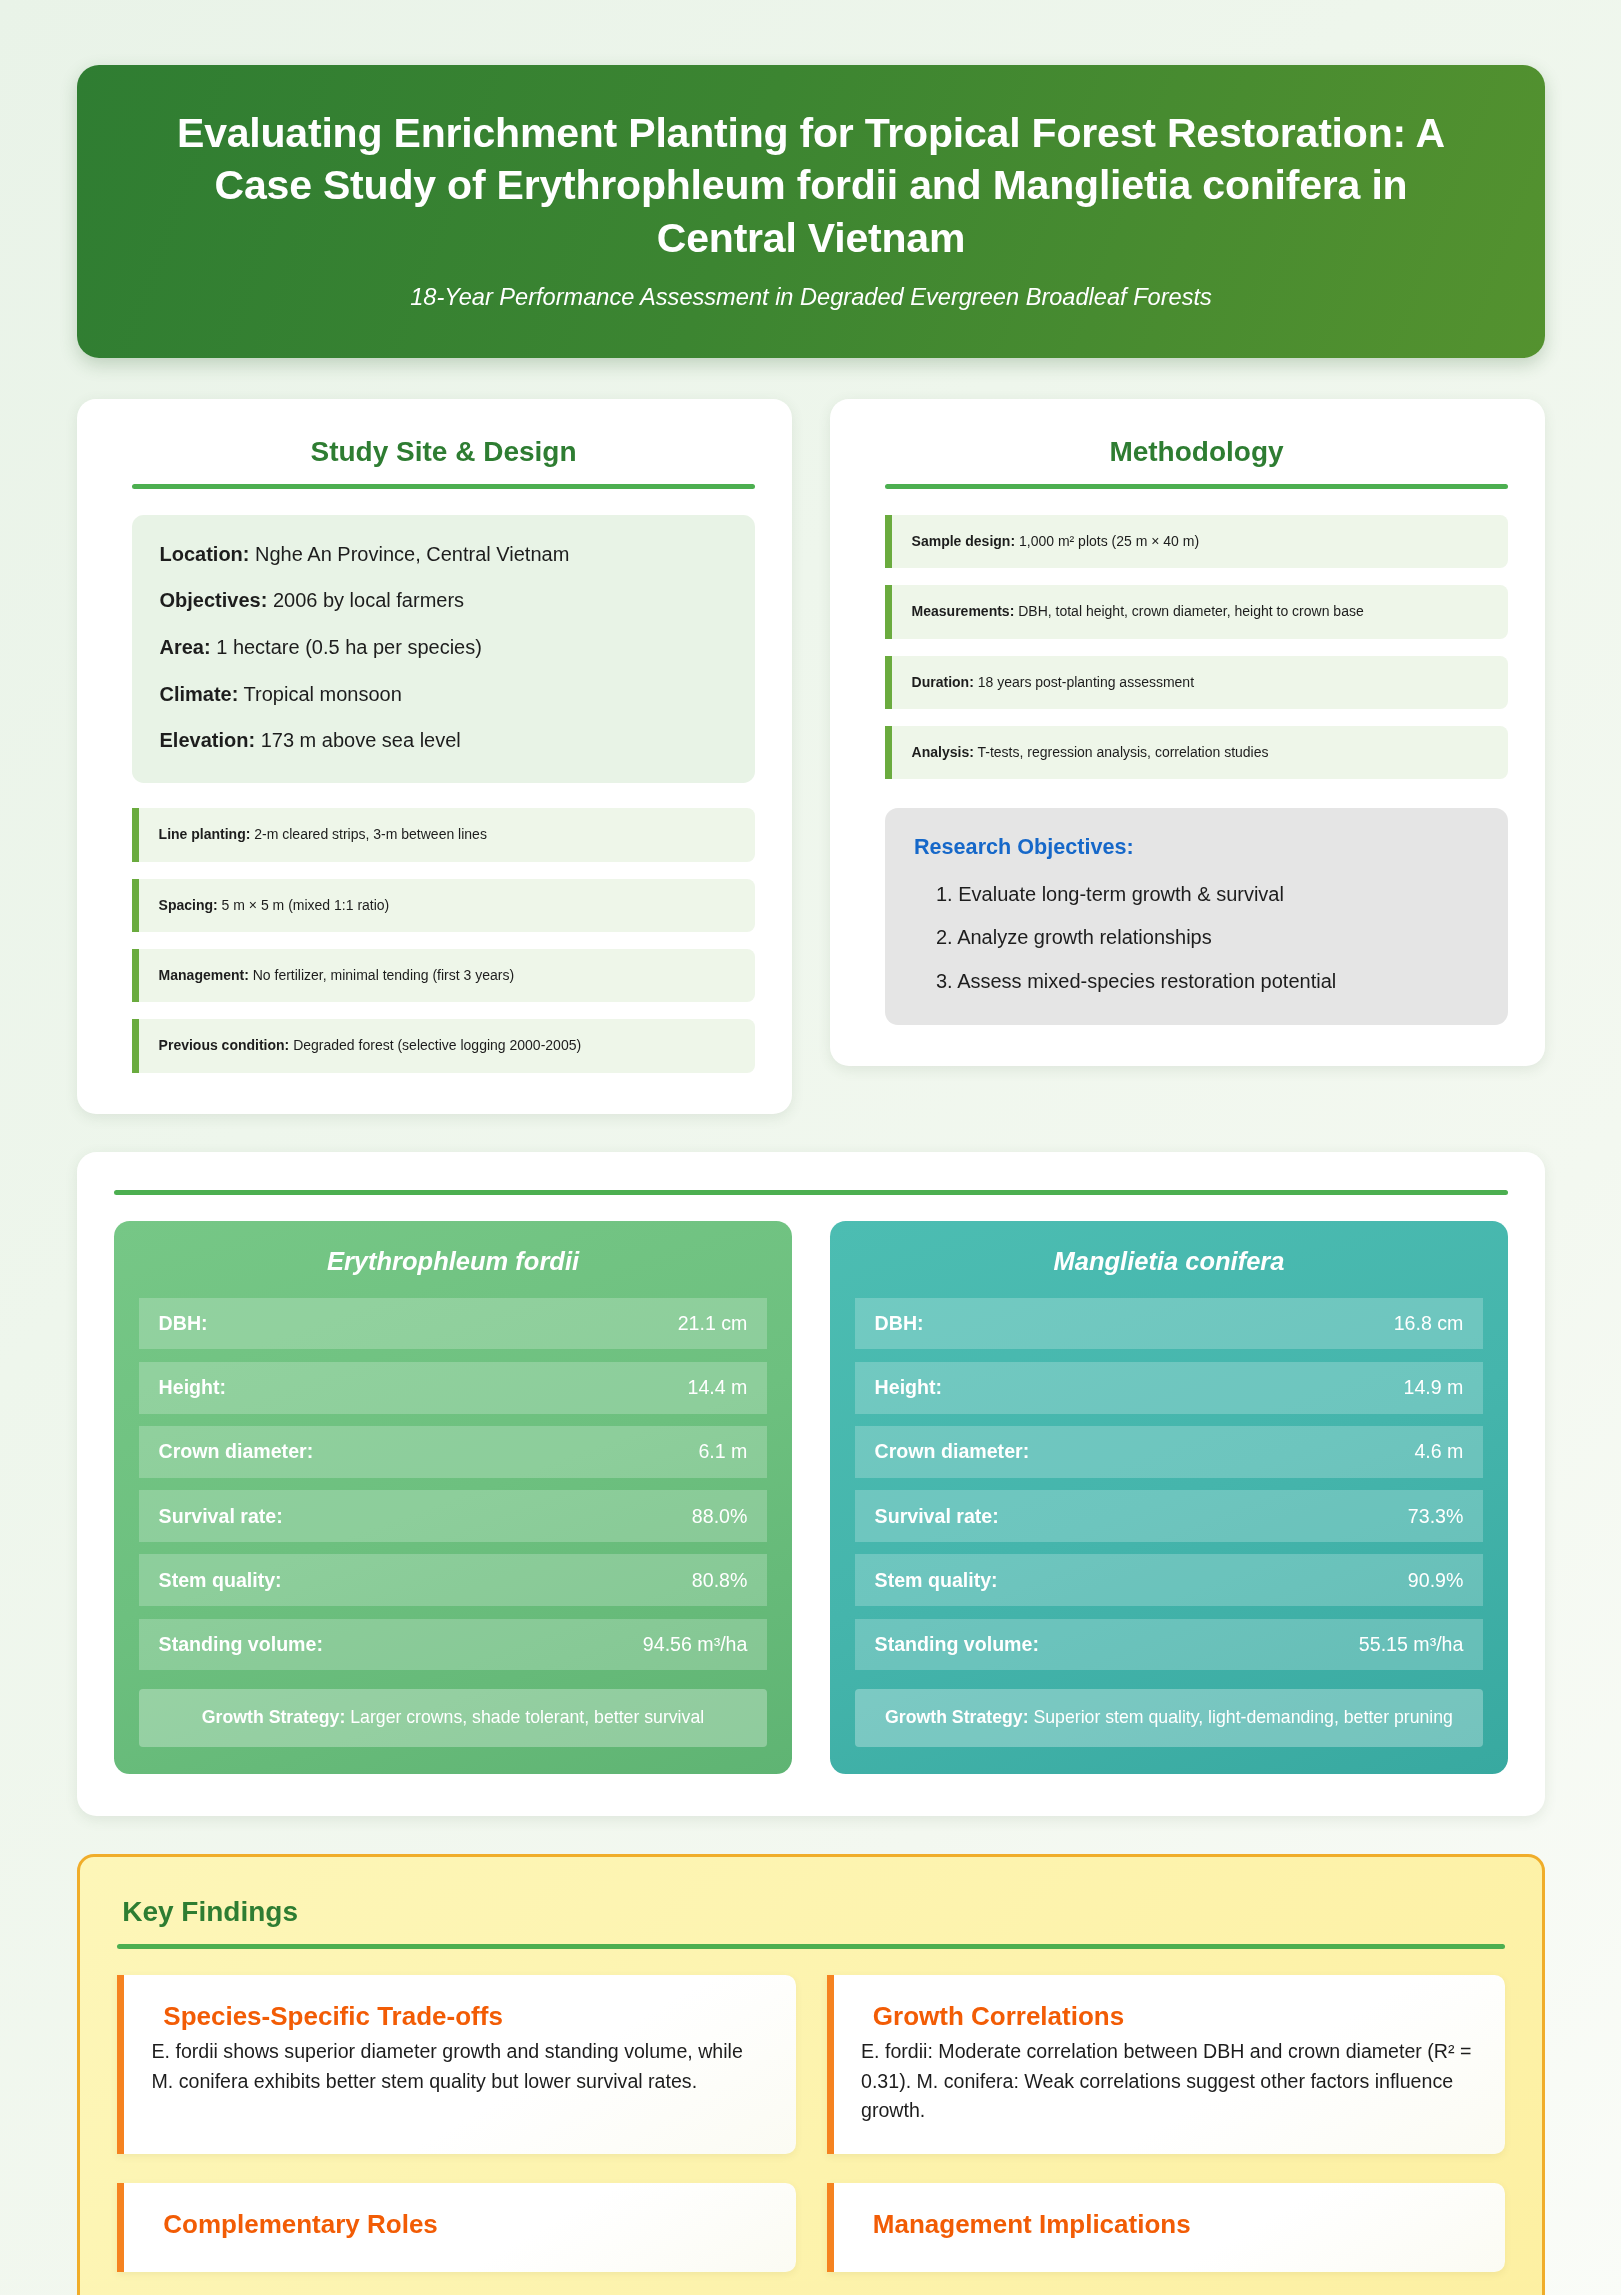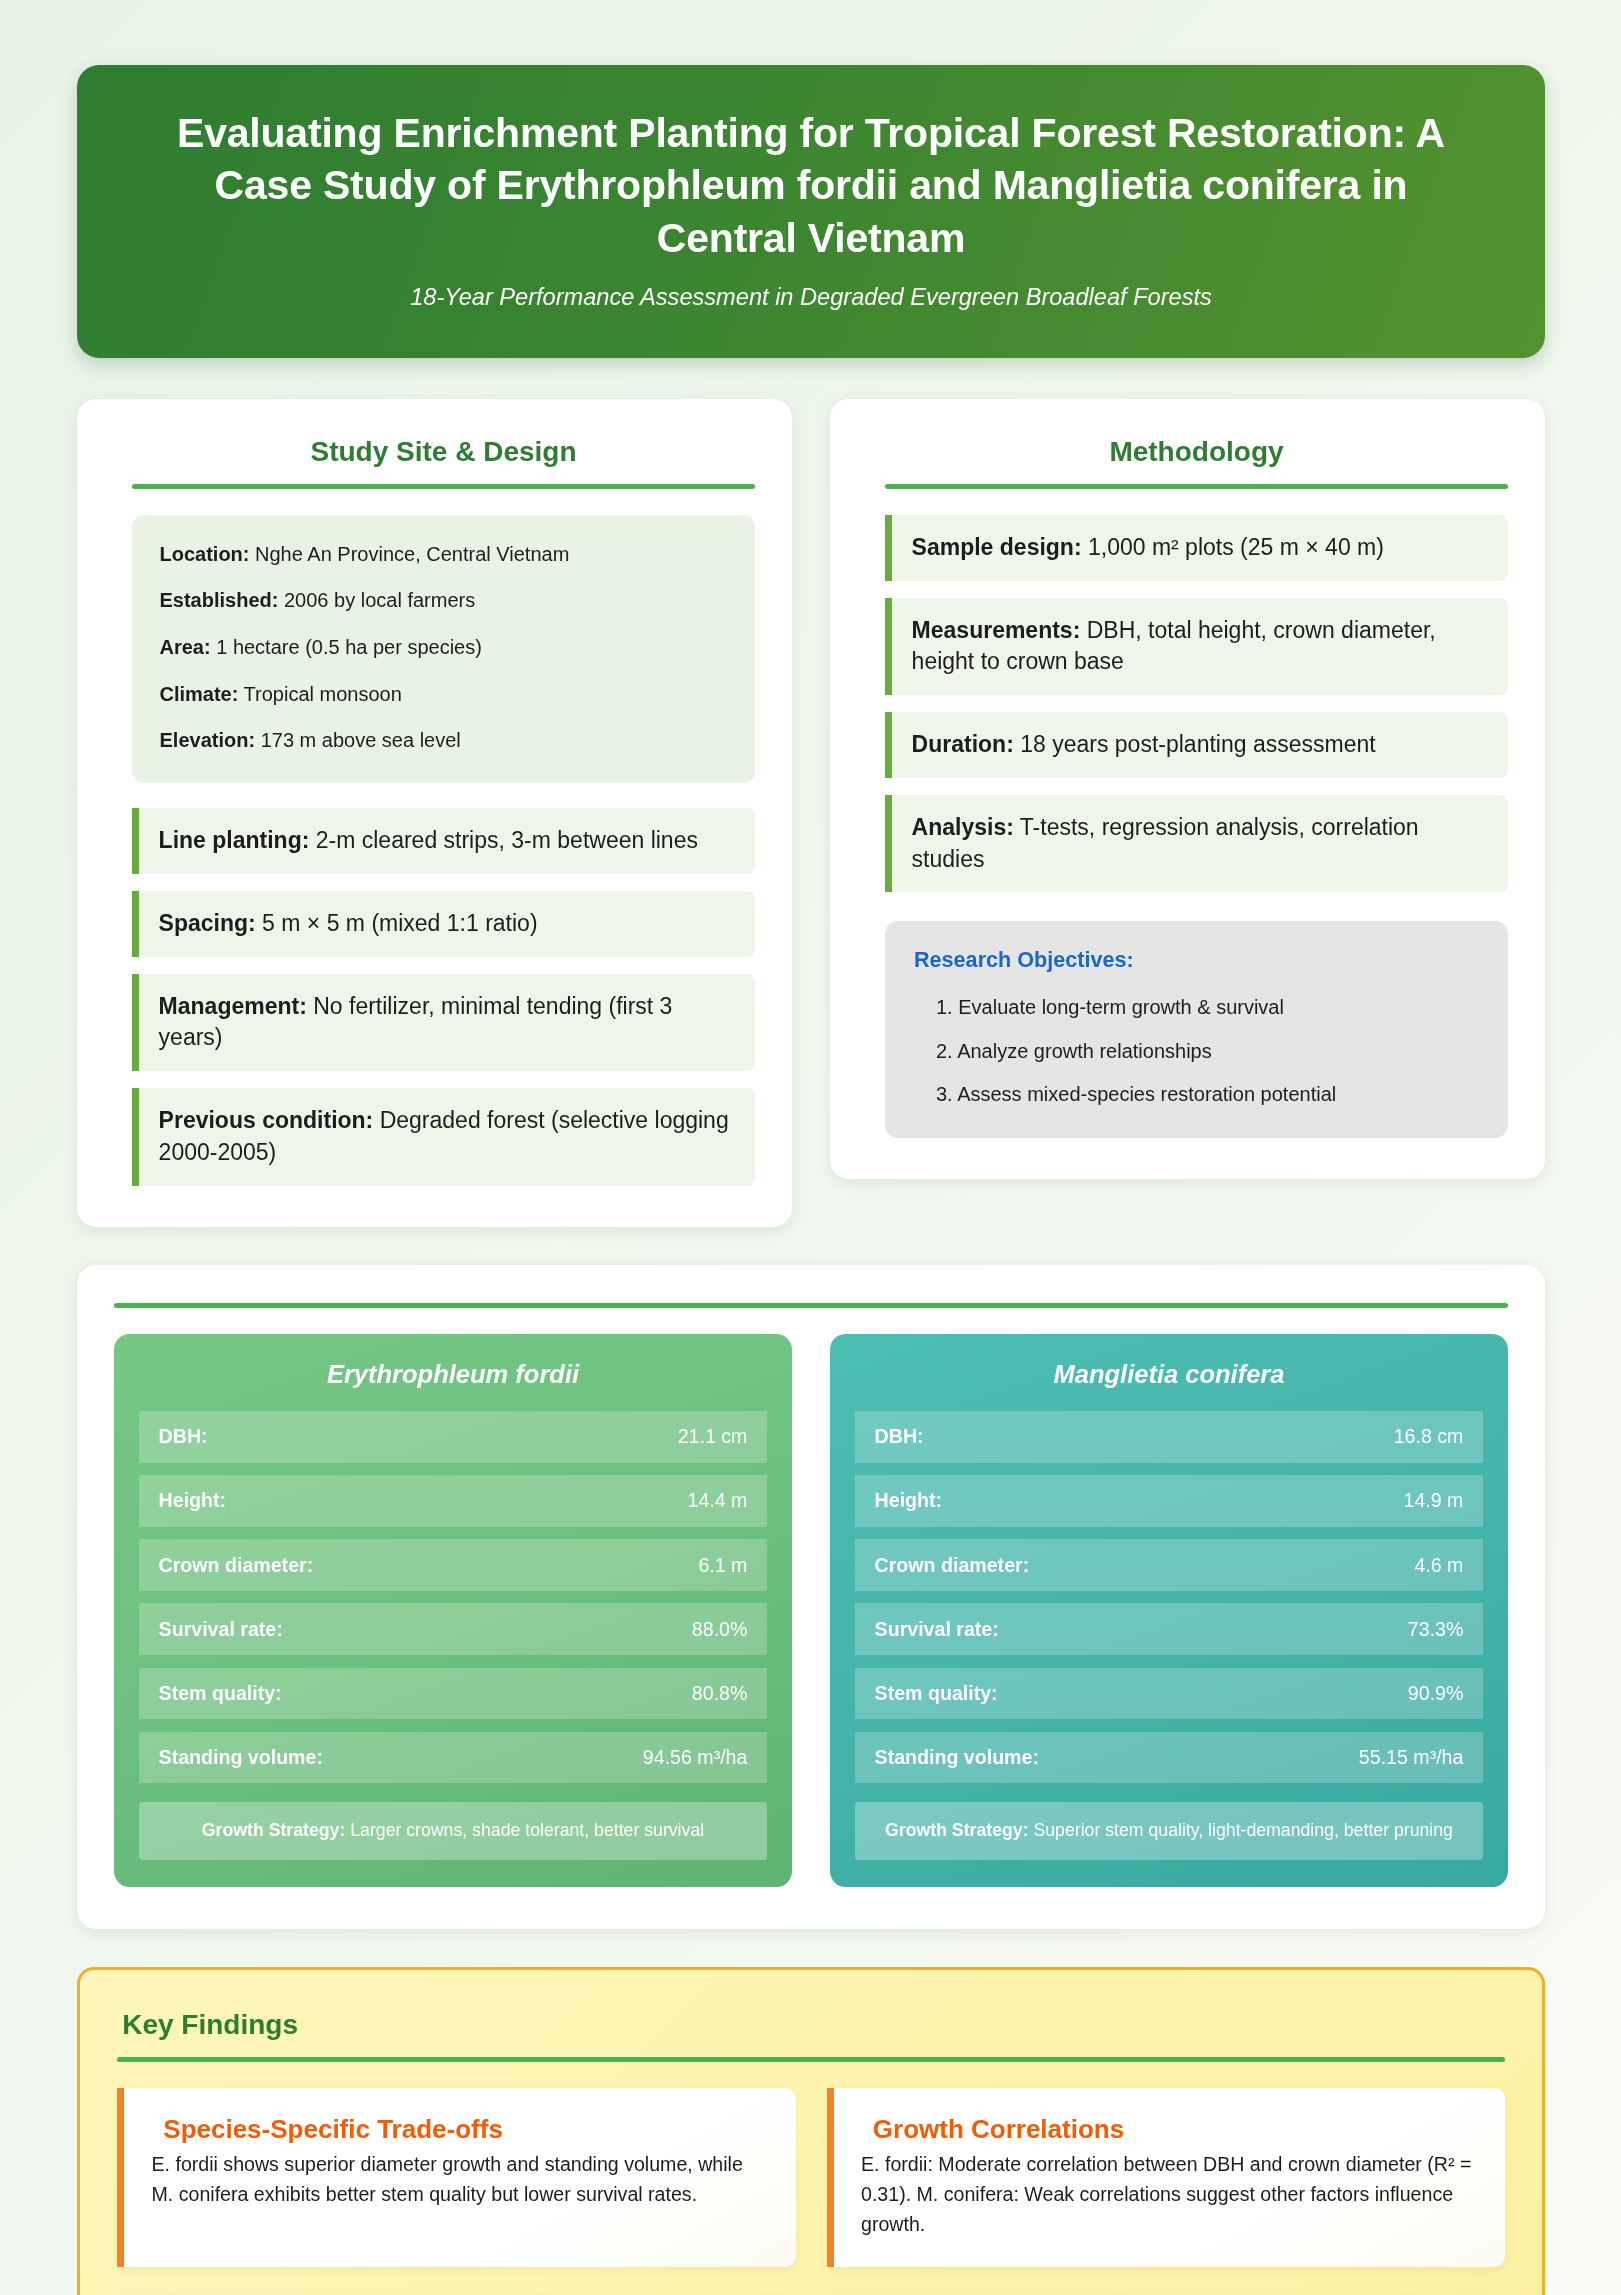--- a/index.html
+++ b/index.html
@@ -90,21 +90,21 @@
   .infoline:last-child { margin-bottom: 0; }
   .infoline b { font-weight: bold; }
 
   
   .strip {
     background: #eef6e9;
     border-left: 7.2px solid #6aab3e;
     border-radius: 0 7.9px 7.9px 0;
     padding: 17px 22px 17px 19.6px;
     margin-top: 17px;
-    font-size: 23px;
+    font-size: 14px;
     line-height: 1.38;
   }
   .strip b { font-weight: bold; }
   .strips-first { margin-top: 25px; }
 
   
   .objbox {
     background: #e5e5e5;
     border-radius: 13px;
     padding: 26px 29px 30px 29px;
@@ -231,21 +231,21 @@
 
     <div class="card card-left">
       <div class="section-title">Study Site &amp; Design</div>
       <div class="rule"></div>
 
       <div class="infobox">
         <div class="infoline">
           <b>Location:</b><span> Nghe An Province, Central Vietnam</span>
         </div>
         <div class="infoline">
-          <b>Established:</b><span> 2006 by local farmers</span>
+          <b>Objectives:</b><span> 2006 by local farmers</span>
         </div>
         <div class="infoline">
           <b>Area:</b><span> 1 hectare (0.5 ha per species)</span>
         </div>
         <div class="infoline">
           <b>Climate:</b><span> Tropical monsoon</span>
         </div>
         <div class="infoline">
           <b>Elevation:</b><span> 173 m above sea level</span>
         </div>

